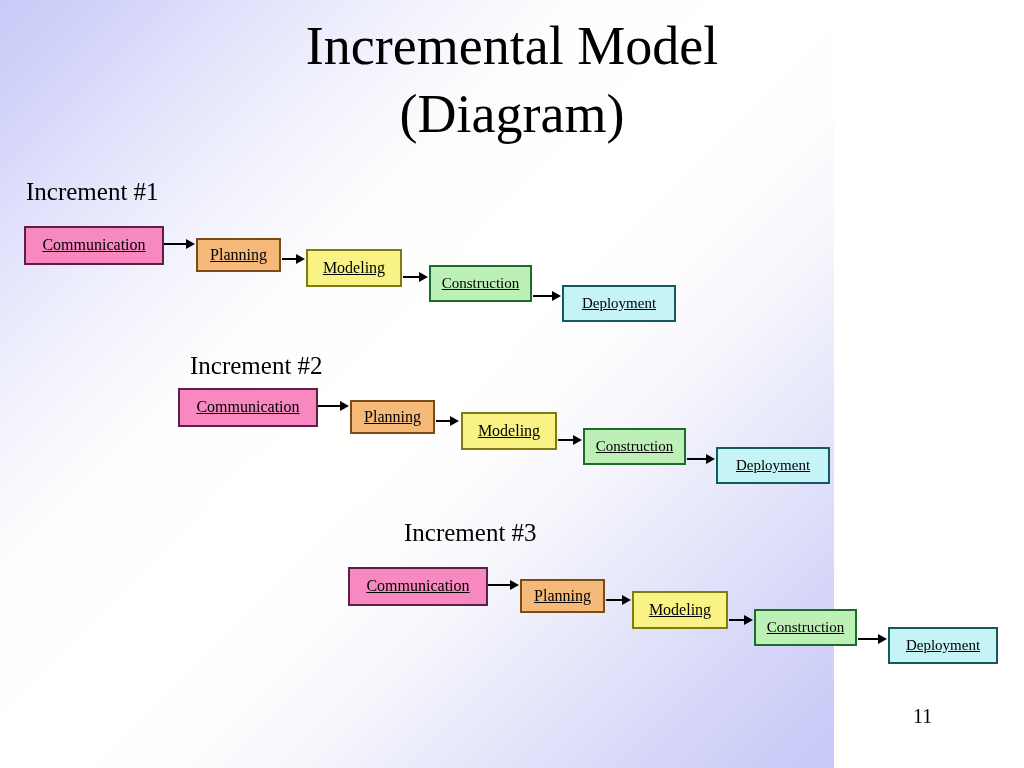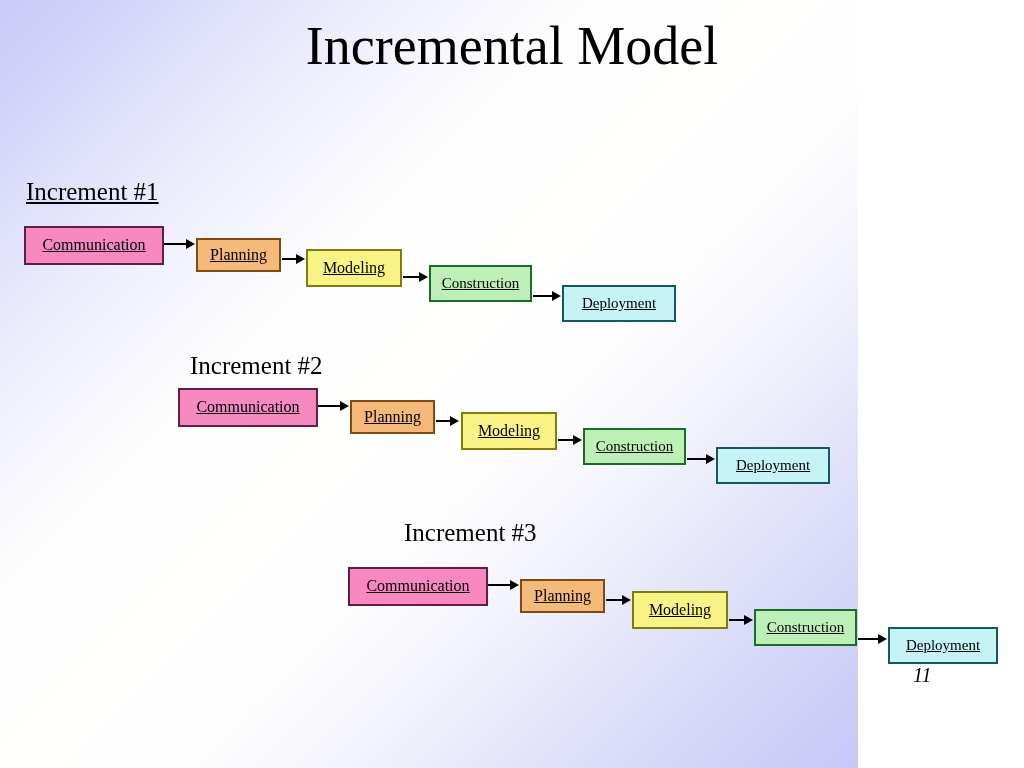--- a/index.html
+++ b/index.html
@@ -26,21 +26,20 @@
         #e2e3fb 16%,
         #f2f2fd 26%,
         #fdfdfd 36%,
         #fffffe 48%,
         #fefefe 58%,
         #f4f4fc 68%,
         #e4e5fa 78%,
         #d6d7f8 88%,
         #cbccf7 96%,
         #c7c8f6 100%);
-    padding-left: 24px;
   }
 
   
   #title-block {
     position: absolute;
     left: 0;
     top: 12px;
     width: 1024px;
     text-align: center;
     color: #000000;
@@ -112,24 +111,25 @@
     color: #000000;
   }
 </style>
 </head>
 <body>
 
 <div id="slide">
 
   <div id="title-block">
     <span id="title-line-1">Incremental Model</span>
+    <span id="title-line-2">(Diagram)</span>
   </div>
 
   <div id="diagram-layer">
-      <div class="increment-label" style="left: 26px; top: 178px; text-decoration: underline;">Increment #1</div>
+      <div class="increment-label" style="left: 26px; top: 178px;">Increment #1</div>
       <div class="connector" style="left: 164px; top: 237px; width: 31px;">
         <div class="shaft" style="width: 23px;"></div>
         <div class="head" style="left: 22px;"></div>
       </div>
       <div class="connector" style="left: 282px; top: 252px; width: 23px;">
         <div class="shaft" style="width: 15px;"></div>
         <div class="head" style="left: 14px;"></div>
       </div>
       <div class="connector" style="left: 403px; top: 270px; width: 25px;">
         <div class="shaft" style="width: 17px;"></div>
@@ -213,15 +213,15 @@
         <span class="box-label" style="font-size: 16px;">Modeling</span>
       </div>
       <div class="process-box" style="left: 754px; top: 609px; width: 103px; height: 37px; background: rgb(189, 240, 183); border-color: rgb(27, 107, 42);">
         <span class="box-label" style="font-size: 15px;">Construction</span>
       </div>
       <div class="process-box" style="left: 888px; top: 627px; width: 110px; height: 37px; background: rgb(198, 243, 245); border-color: rgb(21, 88, 95);">
         <span class="box-label" style="font-size: 15px;">Deployment</span>
       </div>
     </div>
 
-  <div id="page-number" style="left: 913px; top: 664px; font-style: italic;">11</div>
+  <div id="page-number" style="left: 913px; top: 705px;">11</div>
 
 </div>
 
 </body></html>

